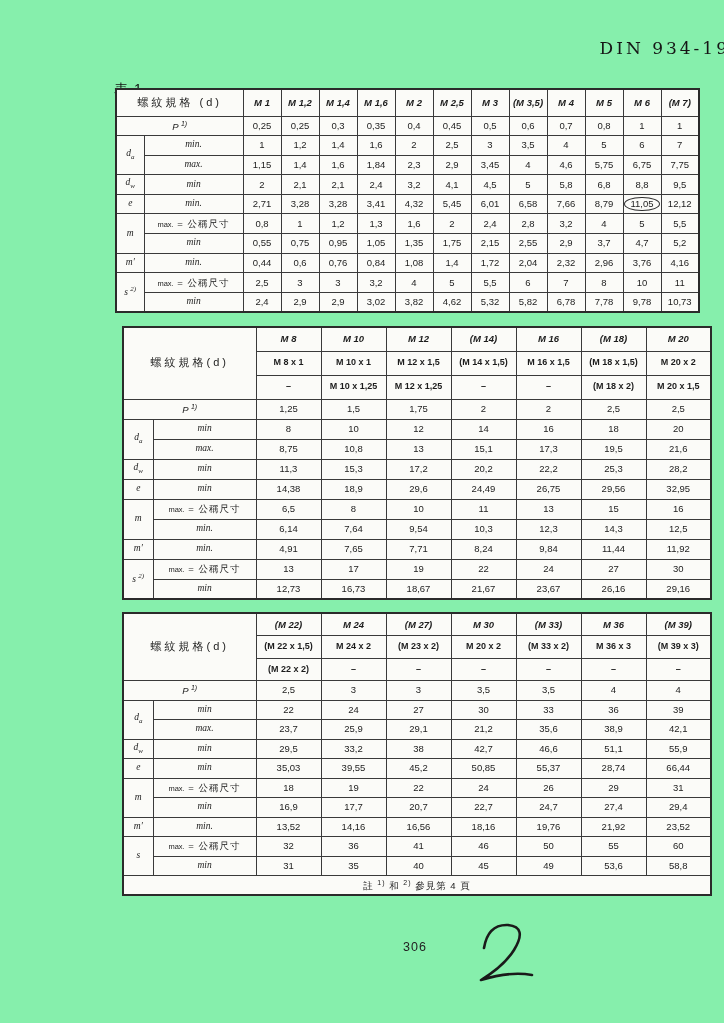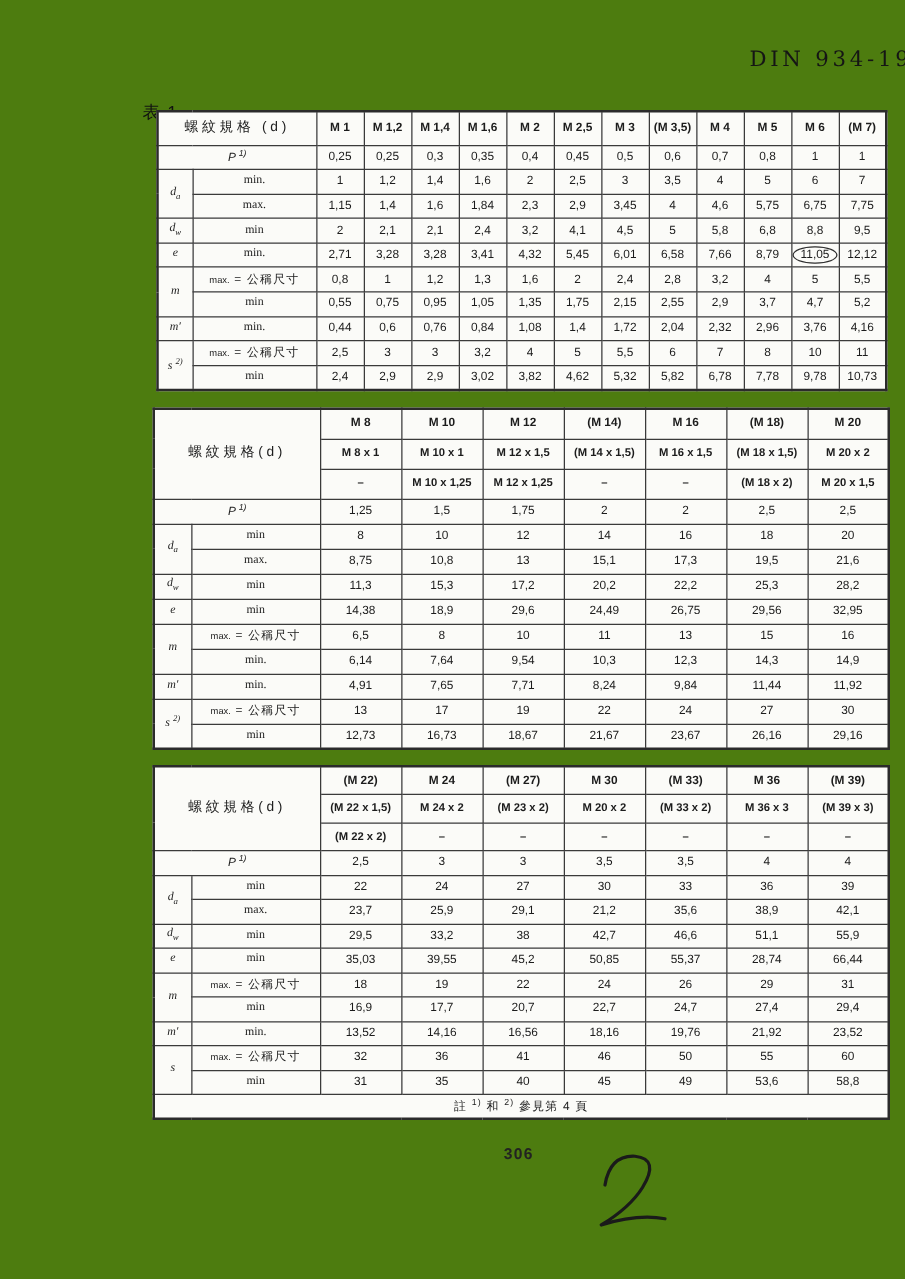--- a/index.html
+++ b/index.html
@@ -1,35 +1,35 @@
 <!DOCTYPE html>
 <html><head>
 <meta charset="utf-8">
 <style>
   html,body{margin:0;padding:0;background:#e8e8e6;}
   .page{
     position:relative;
     width:724px;height:1023px;
-    background:#4d7c0f;
+    background:#86efac;
     overflow:hidden;
     font-family:"Liberation Sans", sans-serif;
     color:#1e1e1e;
   }
   .doc-number{
     position:absolute; top:38px; right:-6px;
     font-family:"DejaVu Serif", serif;
     font-size:17px; letter-spacing:3px; color:#151515;
     white-space:nowrap;
   }
   .table-caption{
     position:absolute; left:114px; top:81px;
     font-size:14px; letter-spacing:1px; color:#111;
   }
   .tblwrap{position:absolute;}
-  .t1{left:125px; top:88px;}
+  .t1{left:115px; top:88px;}
   .t2{left:122px; top:326px;}
   .t3{left:122px; top:612px;}
 
   table.din{
     border-collapse:collapse;
     border:2px solid #2b2b2b;
     background:#fbfbf8;
   }
   table.din td, table.din th{
     border:1px solid #3a3a3a;
@@ -49,55 +49,55 @@
   .t1 tbody tr{height:19.6px;}
   .t2 thead tr{height:24px;}
   .t2 tbody tr{height:20px;}
   .t3 thead tr{height:22.5px;}
   .t3 tbody tr{height:19.5px;}
 
   table.din th.spec{
     font-size:11px; letter-spacing:3px; font-weight:400;
     text-align:center;
   }
-  table.din th.colh{font-weight:700; font-size:9.5px;}
+  table.din th.colh{font-weight:700; font-size:9.5px;font-style:italic;}
   table.din th.colh2{font-weight:700; font-size:9px;}
   td.symcell{
     font-family:"Liberation Serif", serif;
     font-style:italic; font-size:10.5px;
     text-align:left; padding-left:6px;
     font-weight:400;
   }
   td.labelfull{
     font-family:Liberation Sans, sans-serif;
     font-style:italic; font-size:10.5px;
     text-align:left; padding-left:6px;margin-left:32px;
   }
   td.subcell{
     font-size:8px; text-align:right; padding-right:10px;
-    font-family:"Liberation Serif", serif;
+    font-style:italic; font-family:"Liberation Serif", serif;
   }
   td.subcell.eq{
     font-style:normal; font-family:"Liberation Sans", sans-serif;
     text-align:center; font-size:9.5px; letter-spacing:1px; padding-right:2px;
   }
   td.subcell.eq .mx{font-size:7.5px; letter-spacing:0;}
   td.notecell{
     text-align:left; padding-left:8px; font-size:10.5px; letter-spacing:1px;
   }
   .circ{
     position:relative; display:inline-block; padding:0 2px;
   }
   .circ::after{
     content:""; position:absolute; left:-4px; right:-4px; top:-2px; bottom:-2px;
     border:1.3px solid #2f2f2f; border-radius:50%;
   }
   .page-number{
-    position:absolute; left:403px; top:916px;
-    font-size:12.5px; letter-spacing:1px; color:#222;font-weight:bold;
+    position:absolute; left:403px; top:940px;
+    font-size:12.5px; letter-spacing:1px; color:#222;
   }
   .handwritten{
     position:absolute; left:468px; top:916px;
   }
   sup,sub{font-size:7px;}
 </style>
 </head>
 <body>
 
 <div class="page">
@@ -410,21 +410,21 @@
             <td>16</td>
           </tr>
           <tr>
             <td class="subcell">min.</td>
             <td>6,14</td>
             <td>7,64</td>
             <td>9,54</td>
             <td>10,3</td>
             <td>12,3</td>
             <td>14,3</td>
-            <td>14,9</td>
+            <td>12,5</td>
           </tr>
           <tr>
             <td class="symcell" rowspan="1">m′</td>
             <td class="subcell">min.</td>
             <td>4,91</td>
             <td>7,65</td>
             <td>7,71</td>
             <td>8,24</td>
             <td>9,84</td>
             <td>11,44</td>

